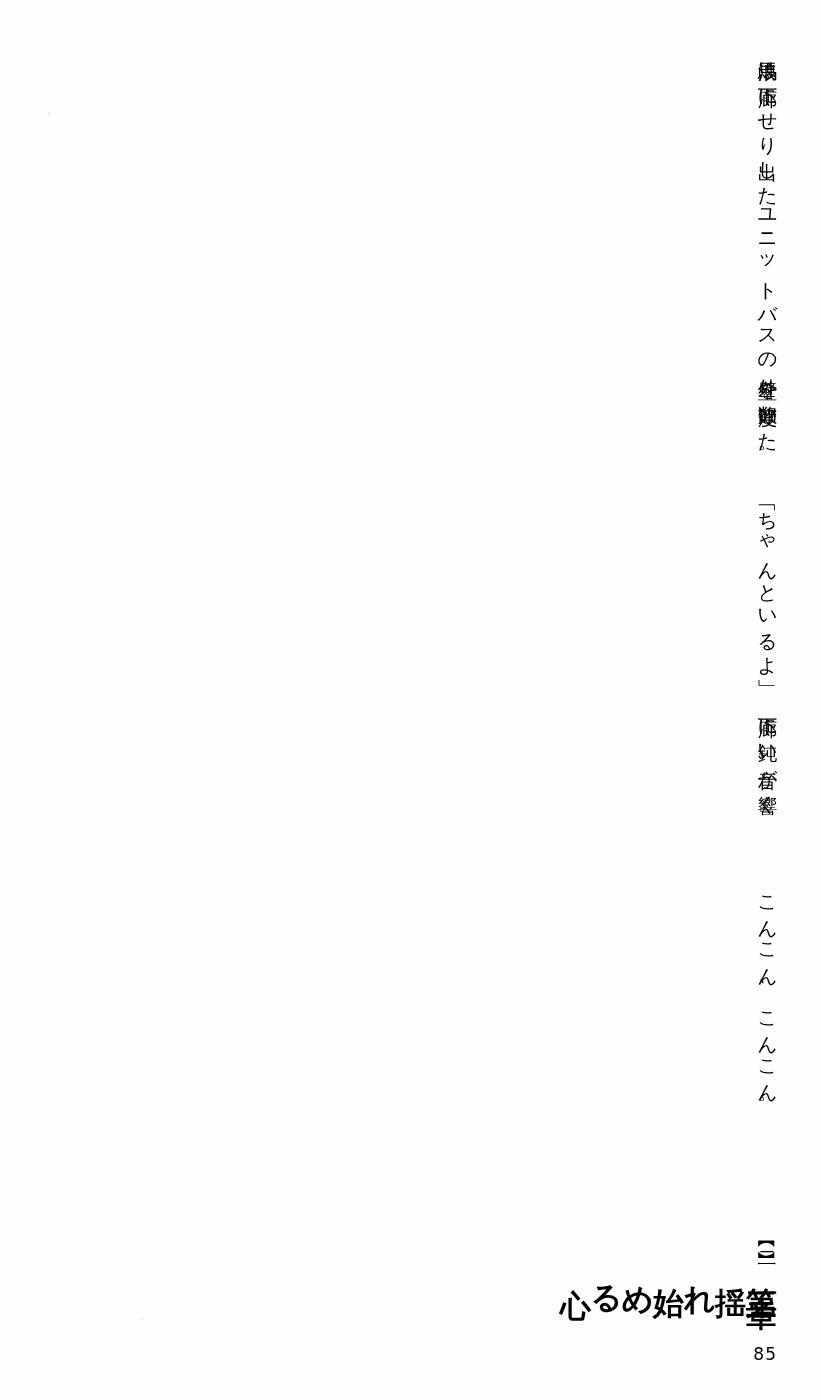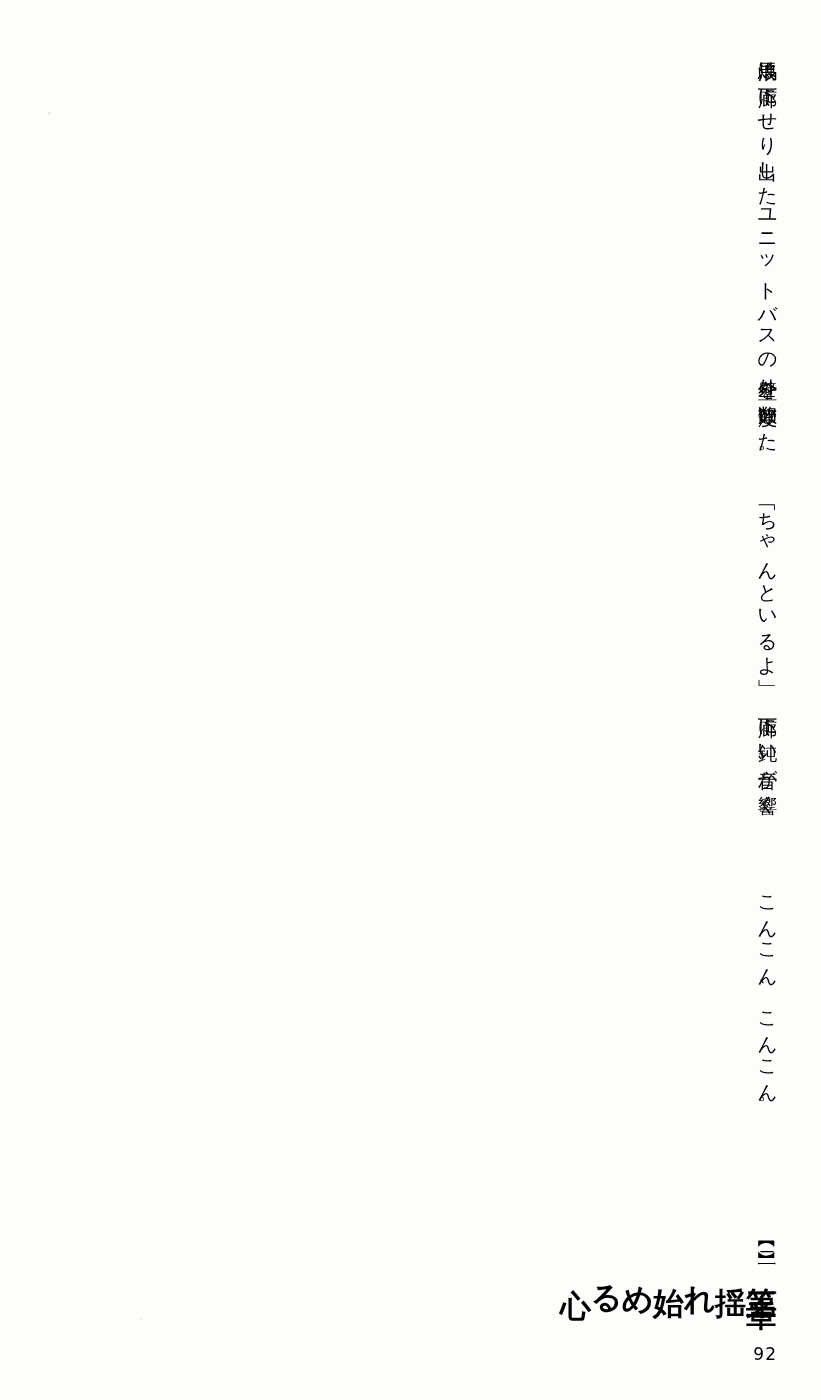--- a/index.html
+++ b/index.html
@@ -120,19 +120,19 @@
     <div id="lines-container" style="display: flex; flex-direction: row-reverse; height: 100%; align-items: flex-start;">
         <div class="body-col indent">こんこん、こんこん。</div>
         <div class="body-col">廊下に鈍い音が響く。</div>
         <div class="body-col">「ちゃんといるよ」</div>
         <div class="body-col">浪馬は廊下にせり出したユニットバスの外壁を数度叩いた。</div>
         <div class="body-col">七瀬が入浴時には廊下に待機し、所在確認のノックに答える。これが二人で決めたルールその二だった。</div>
       </div>
 
   </div>
 
-  <div id="page-number">92</div>
+  <div id="page-number">85</div>
 
   <div class="speckle" style="left:48px; top:112px; width:3px; height:3px;"></div>
   <div class="speckle" style="left:140px; top:1318px; width:2px; height:2px;"></div>
   <div class="speckle" style="left:700px; top:1290px; width:2px; height:2px;"></div>
 
 </div>
 
 </body></html>

